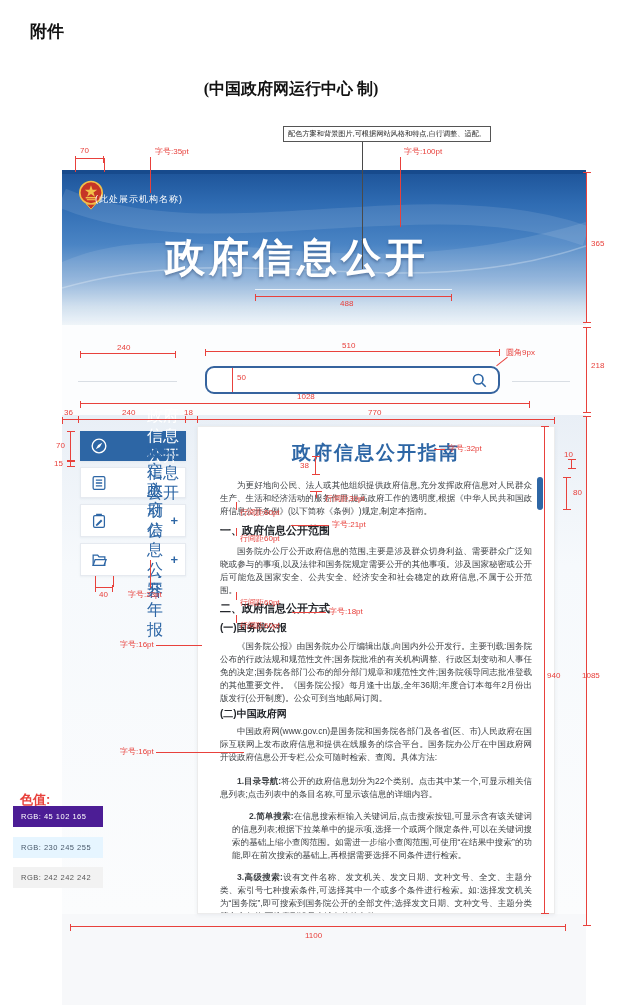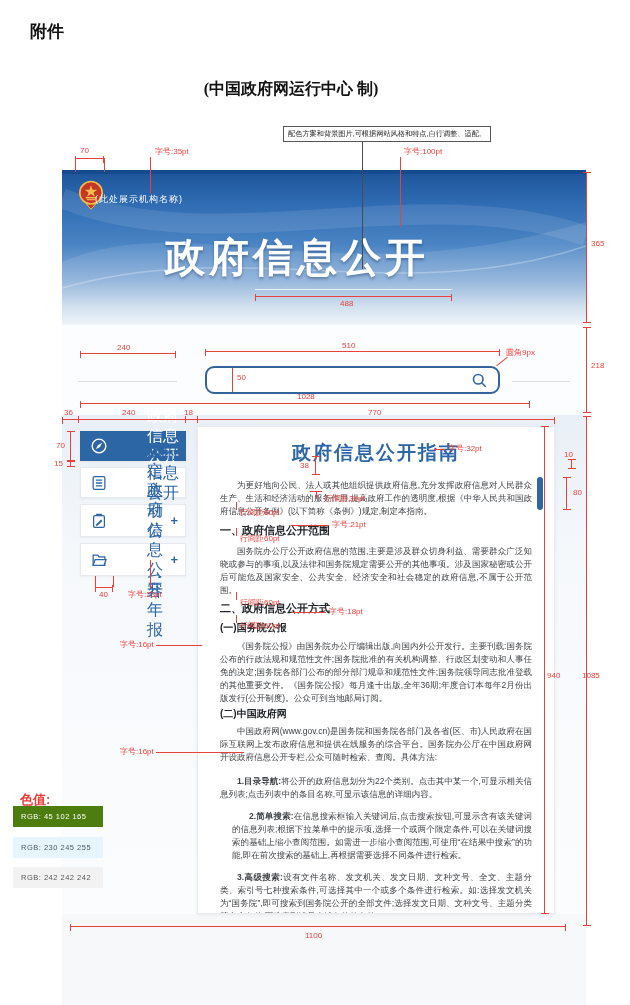--- a/index.html
+++ b/index.html
@@ -230,17 +230,17 @@
   <div class="rl" style="left:573px;top:489px;">80</div>
   <i class="lv dv" style="left:544px;top:426px;height:488px;"></i>
   <div class="rl" style="left:547px;top:672px;">940</div>
   <i class="lv dv" style="left:586px;top:416px;height:510px;"></i>
   <div class="rl" style="left:582px;top:672px;">1085</div>
 
   <i class="lh dh" style="left:70px;top:926px;width:496px;"></i>
   <div class="rl" style="left:305px;top:932px;">1100</div>
 
   <div class="rl" style="left:20px;top:793px;font-size:13px;font-weight:bold;">色值:</div>
-  <div class="sw" style="top:806px;background:#4d7c0f;color:#fff;">RGB: 45 102 165</div>
+  <div class="sw" style="top:806px;background:#4c1d95;color:#fff;">RGB: 45 102 165</div>
   <div class="sw" style="top:837px;background:#e6f5ff;color:#48596b;">RGB: 230 245 255</div>
   <div class="sw" style="top:867px;background:#f2f2f2;color:#555;">RGB: 242 242 242</div>
 
 </div>
 
 </body></html>

